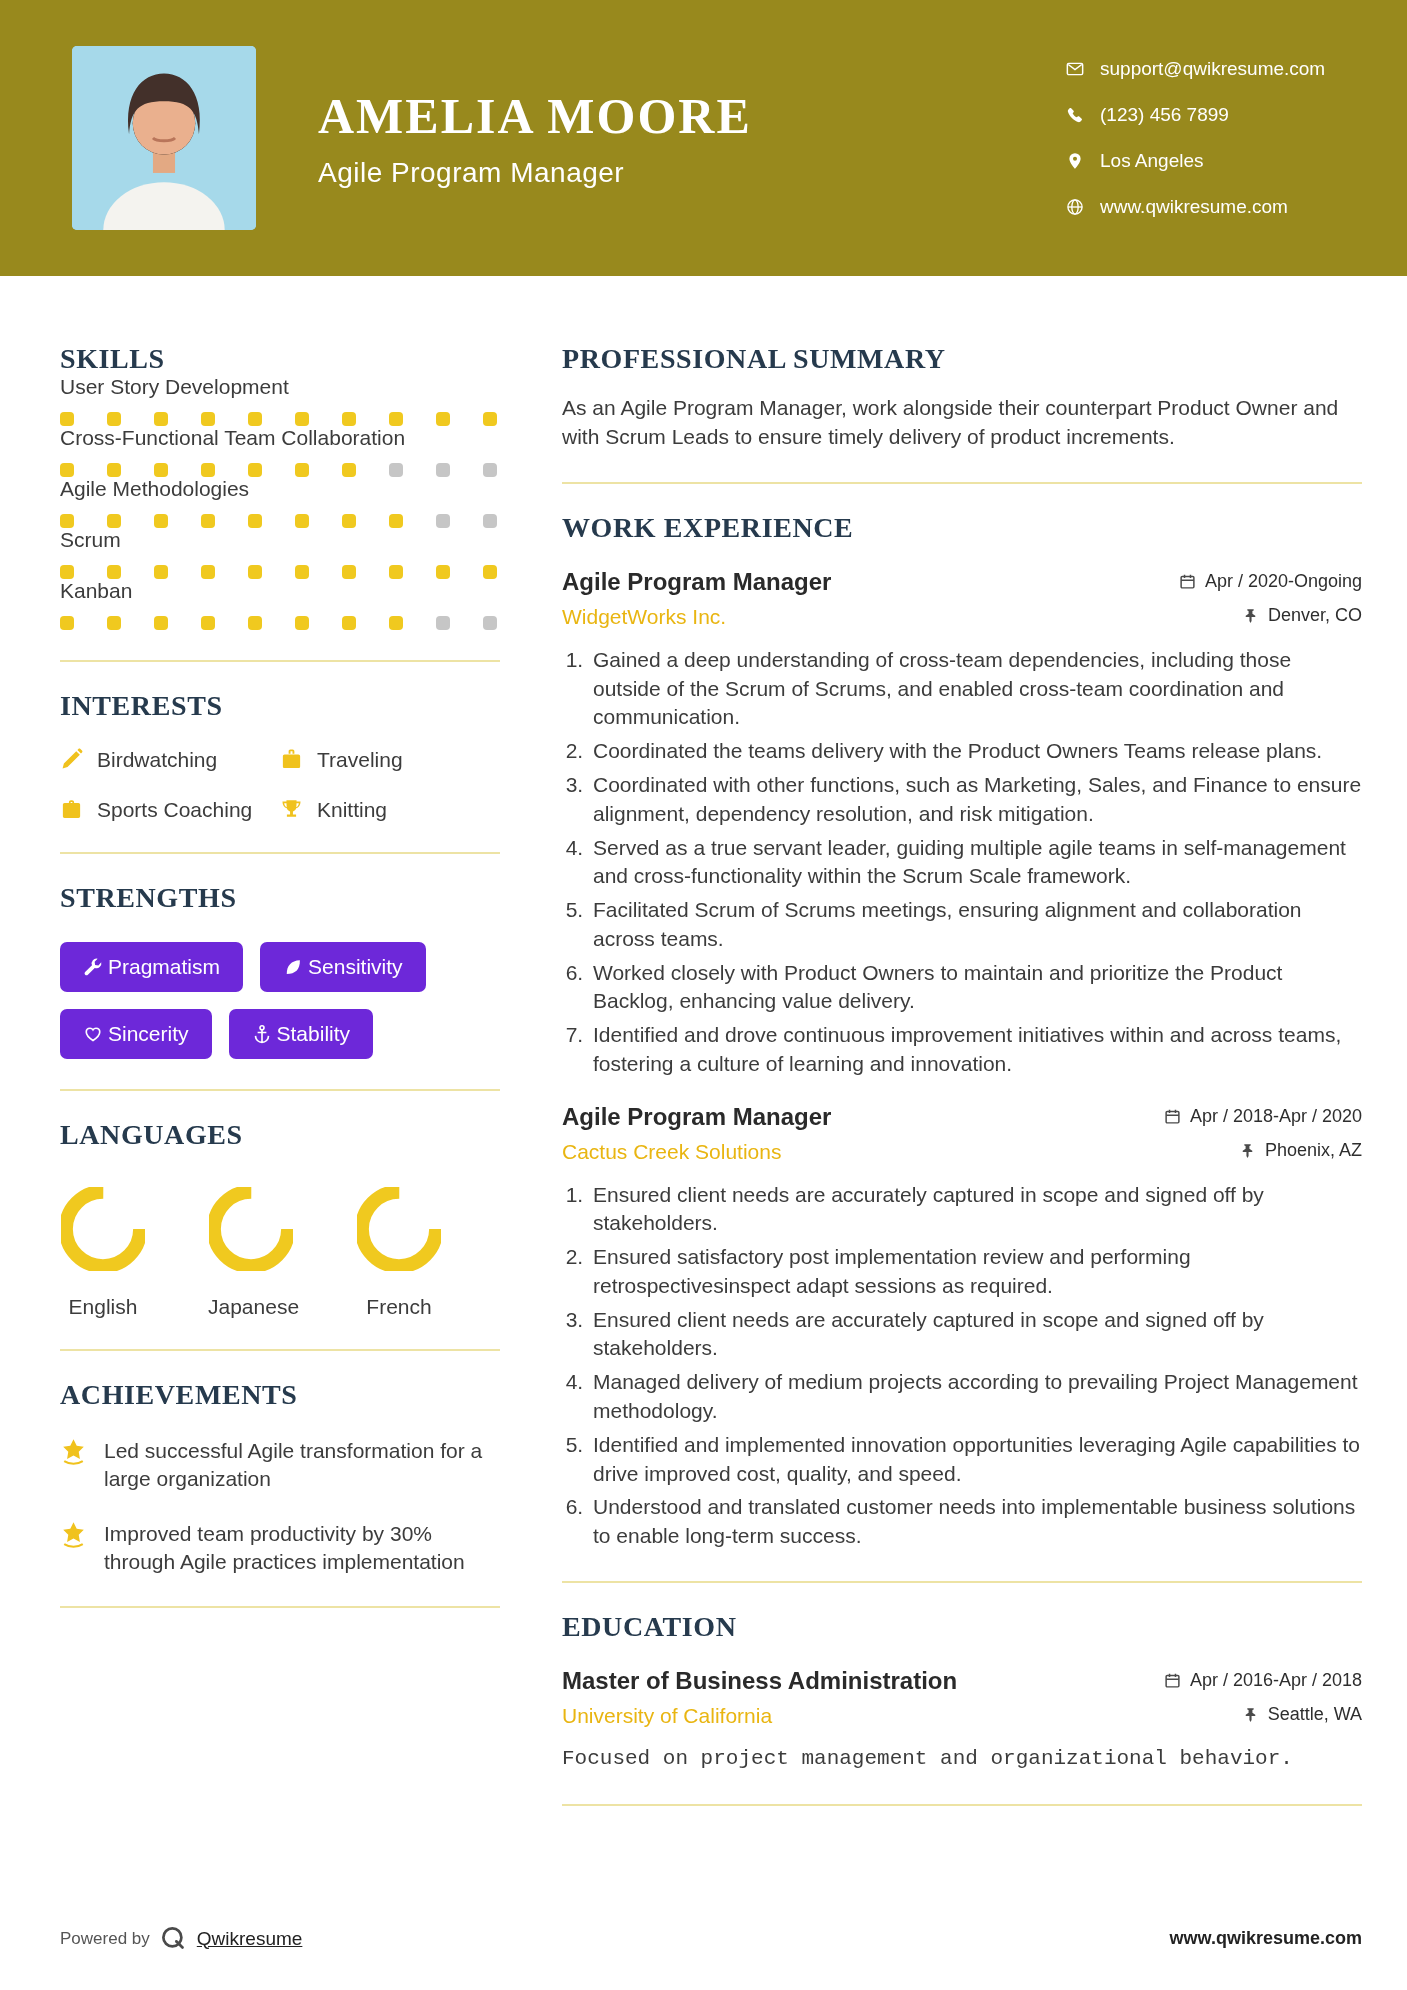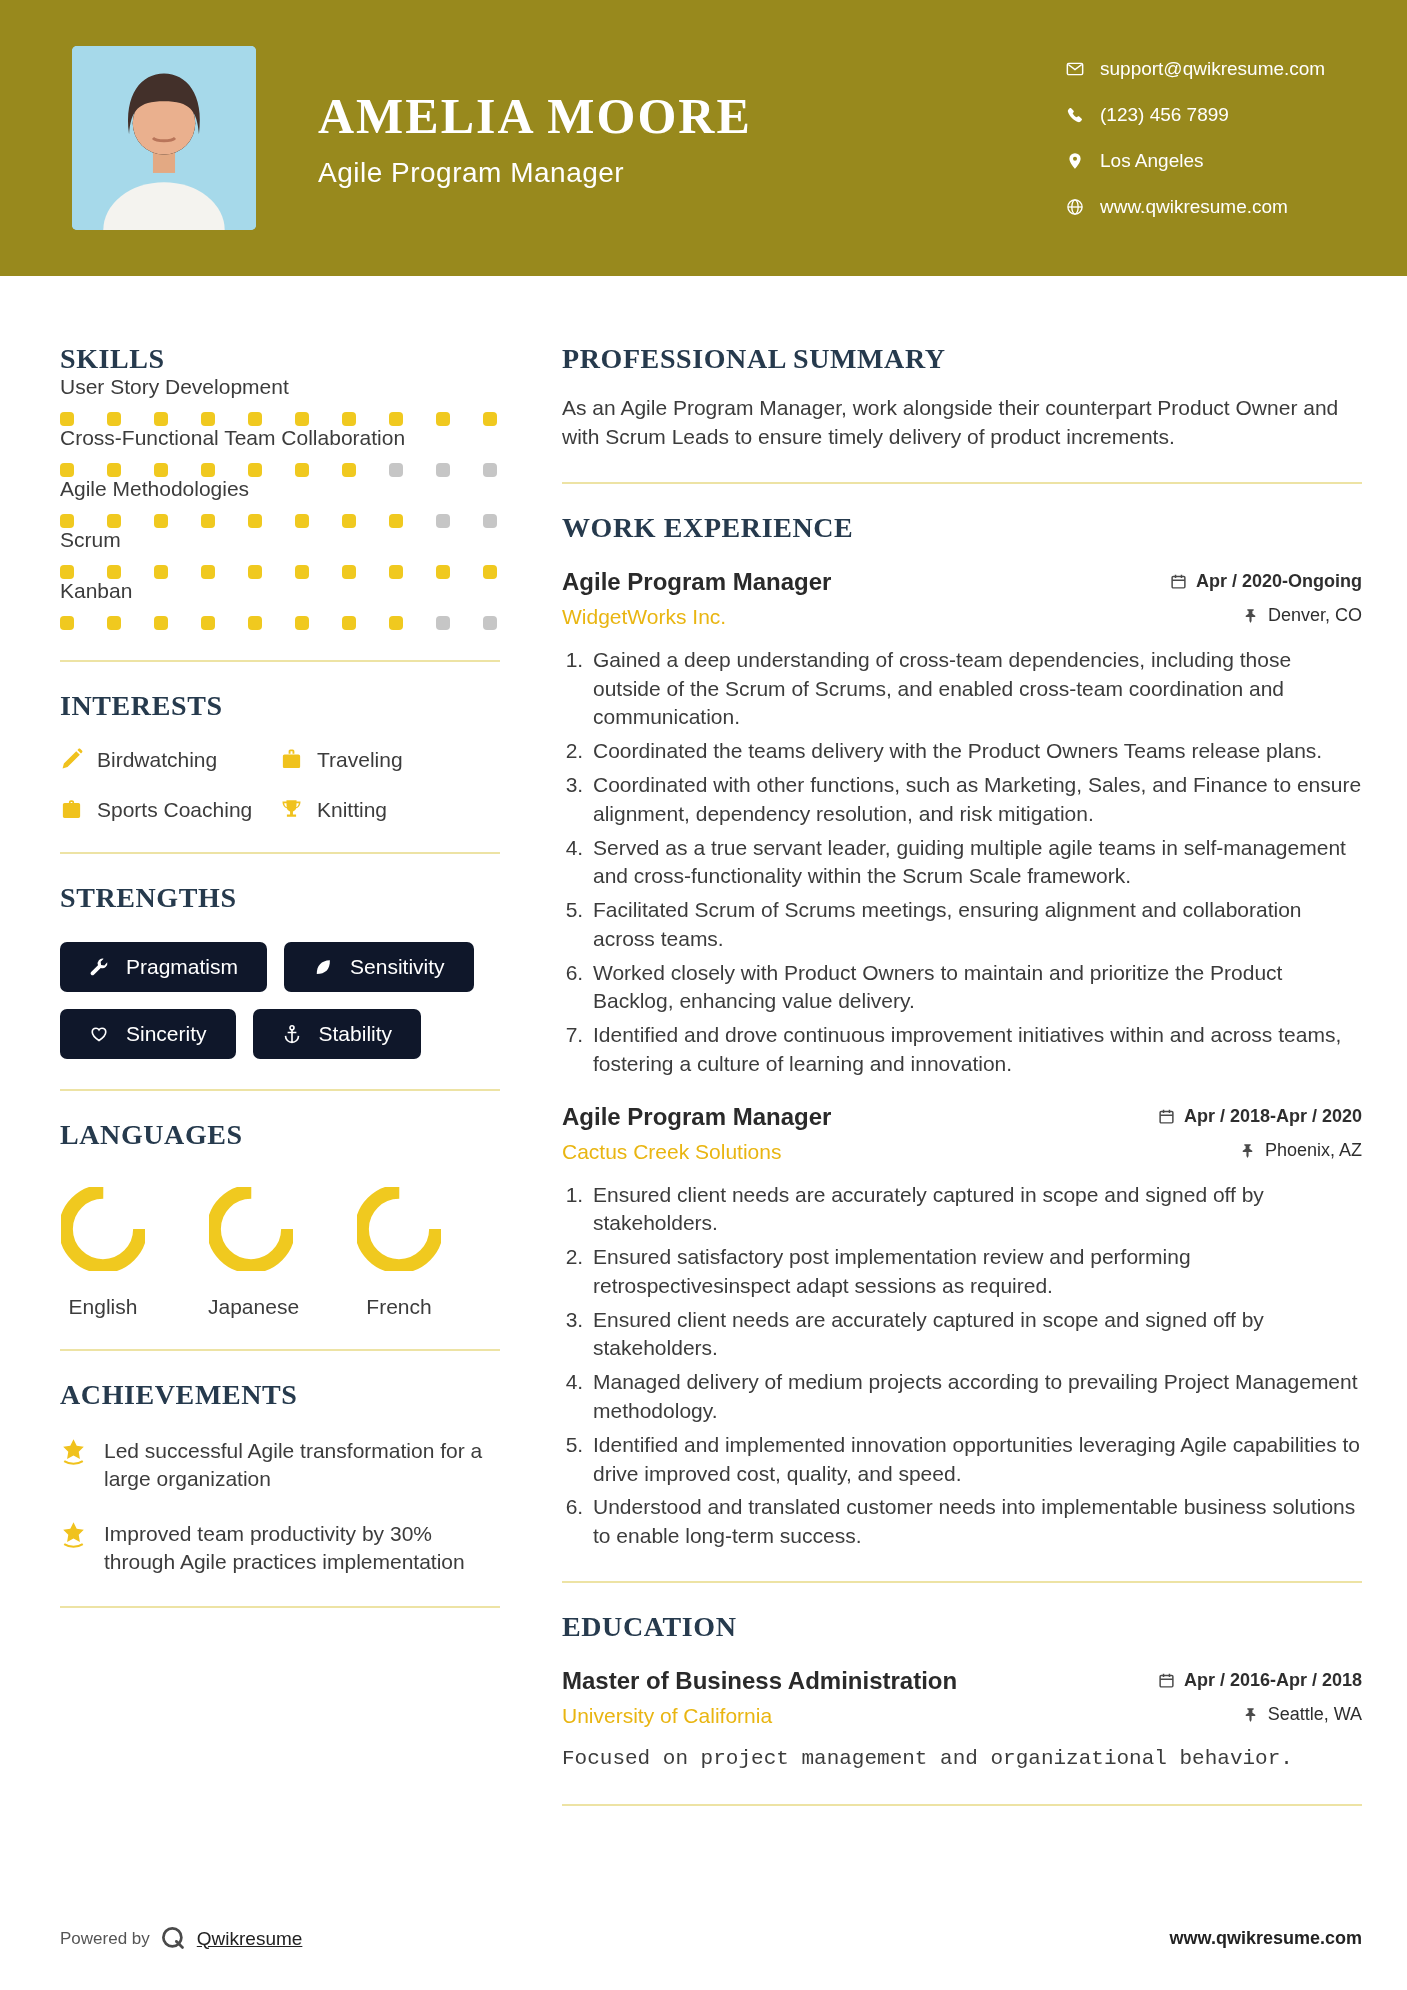--- a/index.html
+++ b/index.html
@@ -31,40 +31,40 @@
   .dot { width:14px; height:14px; border-radius:4px; background:#F0C91F; flex-shrink:0; }
   .dot.empty { background:#C6C6C6; }
 
   
   .interests-grid { display:grid; grid-template-columns:1fr 1fr; row-gap:26px; margin-top:26px; }
   .interest { display:flex; gap:14px; font-size:21px; }
   .interest .ic { width:23px; height:23px; color:#F0C21D; flex-shrink:0; }
 
   
   .strengths { display:flex; flex-wrap:wrap; gap:17px; margin-top:28px; }
-  .strength { display:inline-flex; align-items:center; gap:17px; background:#0f172a; color:#fff; font-size:21px; padding:13px 29px; border-radius:7px; }
+  .strength { display:inline-flex; align-items:center; gap:5px; background:#6d28d9; color:#fff; font-size:21px; padding:13px 23px; border-radius:7px; }
   .strength .ic { width:20px; height:20px; color:#fff; flex-shrink:0; }
 
   
   .langs { display:flex; gap:62px; margin-top:36px; }
   .lang { width:86px; text-align:center; }
   .arc { width:84px; height:84px; display:block; margin:0 auto; }
   .lang-label { font-size:21px; margin-top:24px; color:#3c3c3c; white-space:nowrap; }
 
   
   .ach { display:flex; gap:17px; margin-top:26px; font-size:21px; line-height:1.35; }
   .ach .ic { width:27px; height:27px; color:#F0C21D; flex-shrink:0; margin-top:1px; }
 
   
   .summary-text { font-size:21px; line-height:1.38; margin-top:19px; }
   .job { margin-top:24px; }
   .job-head { display:flex; justify-content:space-between; align-items:baseline; gap:20px; }
   .job-title { font-size:24px; font-weight:bold; color:#2a2a2a; }
   .meta { display:flex; align-items:center; gap:9px; font-size:18px; color:#2e2e2e; white-space:nowrap; }
-  .meta.bold { font-weight:bold;justify-content:center; }
+  .meta.bold { font-weight:normal;justify-content:center; }
   .meta .ic { width:17px; height:17px; color:#4a4a4a; flex-shrink:0; }
   .job-sub { display:flex; justify-content:space-between; align-items:baseline; margin-top:9px; gap:20px; }
   .company { font-size:21px; color:#E9B511; }
   ol.bullets { margin-top:17px; padding-left:27px; font-size:21px; line-height:1.37; }
   ol.bullets li { padding-left:4px; margin-bottom:5px; }
   .edu-desc { font-size:21px; line-height:1.38; margin-top:17px;font-family:Liberation Mono, monospace; }
 
   
   .footer { display:flex; justify-content:space-between; align-items:center; padding:20px 45px 38px 60px; margin-top:auto; }
   .powered { display:flex; align-items:center; gap:10px; font-size:17px; color:#555; }

